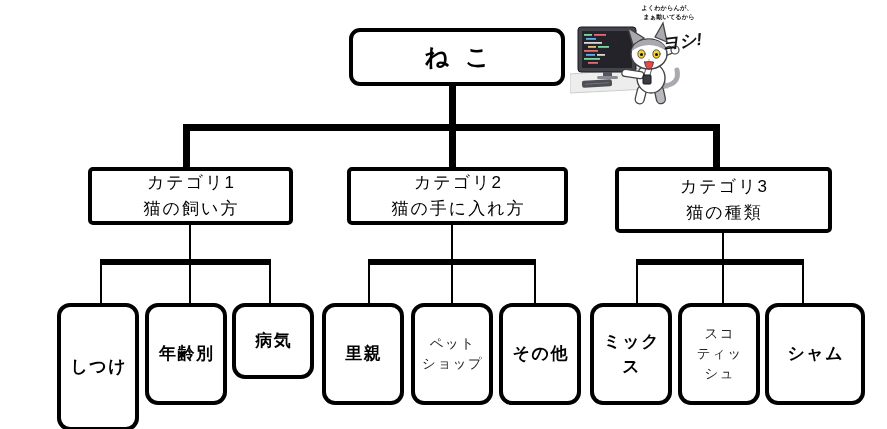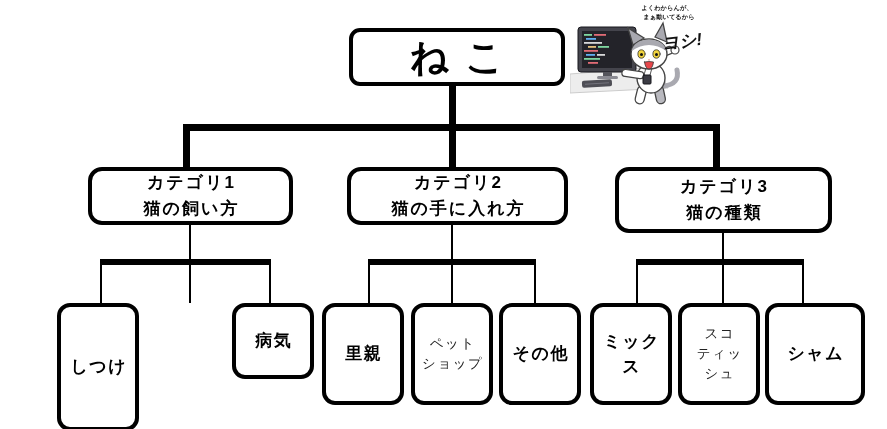--- a/index.html
+++ b/index.html
@@ -4,24 +4,24 @@
 <style>
   html,body { margin:0; padding:0; background:#fff; }
   body { width:887px; height:429px; font-family:"Liberation Sans","DejaVu Sans",sans-serif; }
   .scene { position:relative; width:887px; height:429px; background:#ffffff; overflow:hidden; }
 
   .node {
     position:absolute; box-sizing:border-box; background:#fff;
     border:4px solid #000; display:flex; align-items:center; justify-content:center;
     text-align:center; color:#000;
   }
-  .root-node { border-radius:11px; font-size:38px; font-weight:bold; }
+  .root-node { border-radius:11px; font-size:24px; font-weight:bold; }
   .root-node .sp { letter-spacing:16px; margin-right:-16px; }
 
-  .cat-node { border-radius:14px; font-size:17px; font-weight:bold; line-height:1.55; }
+  .cat-node { border-radius:5px; font-size:17px; font-weight:normal; line-height:1.55; }
   .cat-node .sp { letter-spacing:2px; margin-right:-2px; display:block; }
 
   .leaf-node { border-radius:13px; font-size:17px; font-weight:bold; }
   .leaf-node .sp { letter-spacing:1.5px; margin-right:-1.5px; white-space:pre-line; line-height:1.5; }
   .leaf-node.light { font-weight:normal; font-size:13.5px; color:#222; }
 
   .vline,.hline { position:absolute; background:#000; }
 
   .meme { position:absolute; left:570px; top:0; width:150px; height:110px; }
   .meme text { font-family:"Liberation Sans","DejaVu Sans",sans-serif; }
@@ -69,20 +69,23 @@
   </div>
   <div class="node cat-node" style="left:615px;top:167px;width:217px;height:66px">
     <div>
       <span class="sp">カテゴリ3</span>
       <span class="sp">猫の種類</span>
     </div>
   </div>
 
   <div class="node leaf-node" style="left:57px;top:303px;width:82px;height:128px">
     <span class="sp">しつけ</span>
+  </div>
+  <div class="node leaf-node" style="left:145px;top:303px;width:82px;height:102px">
+    <span class="sp">年齢別</span>
   </div>
   <div class="node leaf-node" style="left:232px;top:303px;width:82px;height:76px">
     <span class="sp">病気</span>
   </div>
   <div class="node leaf-node" style="left:322px;top:303px;width:82px;height:102px">
     <span class="sp">里親</span>
   </div>
   <div class="node leaf-node light" style="left:411px;top:303px;width:82px;height:102px">
     <span class="sp">ペット
 ショップ</span>

